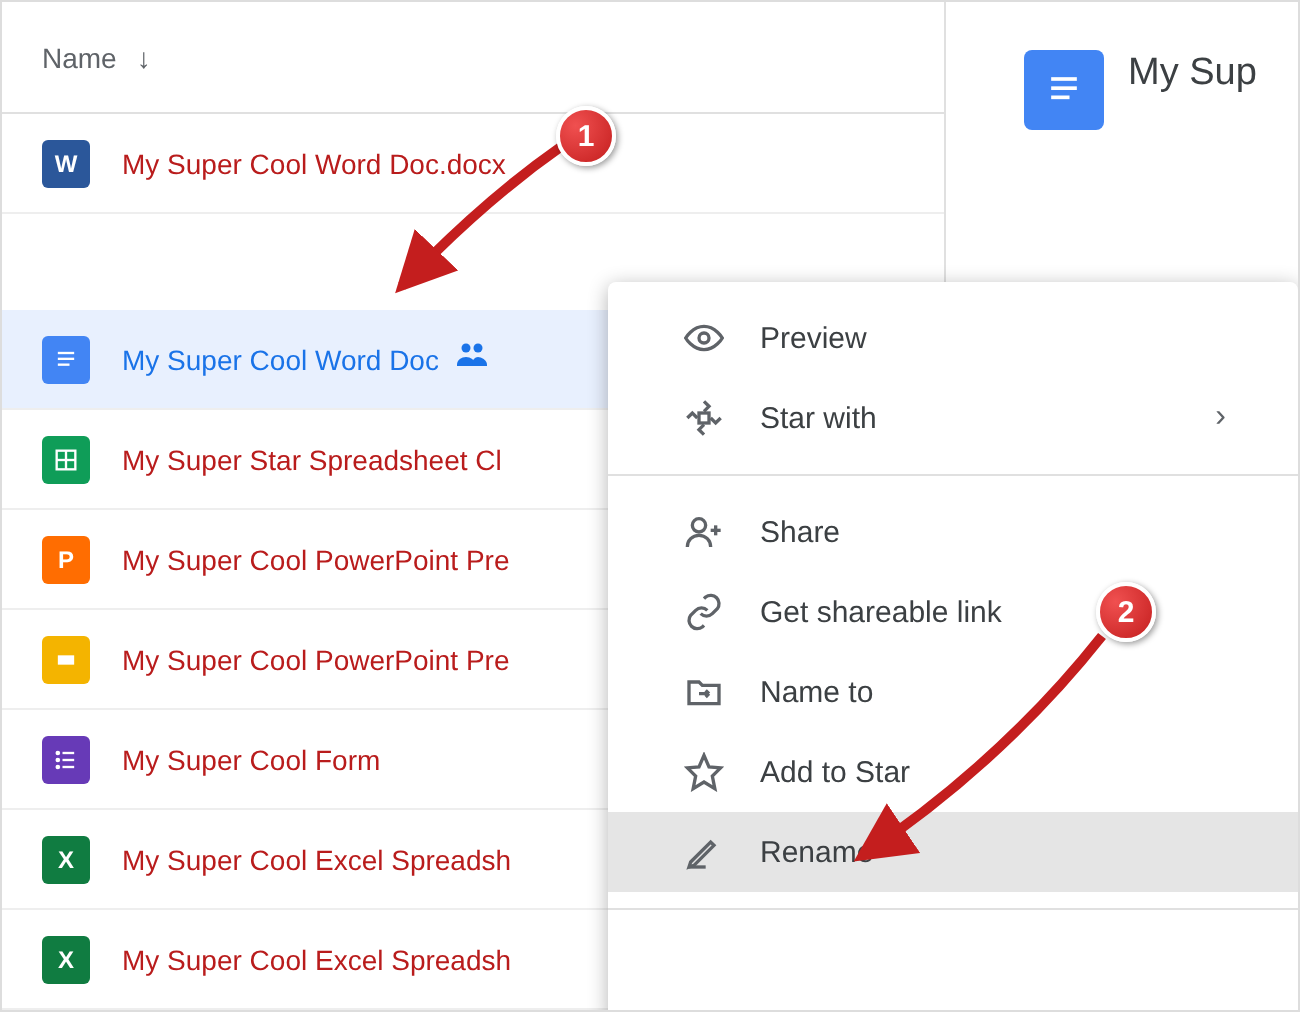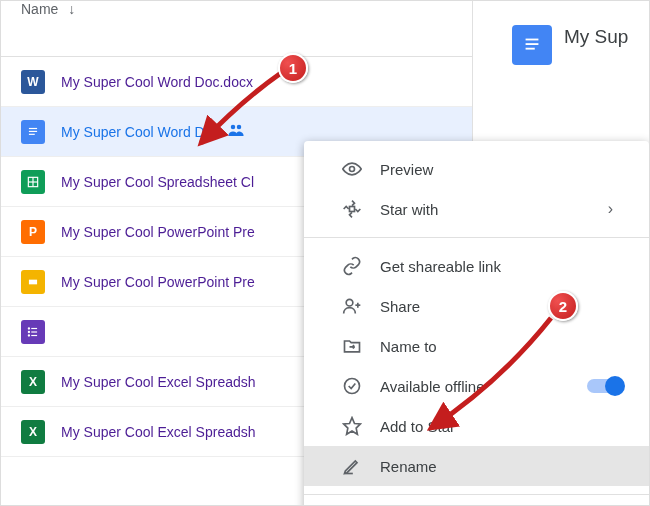--- a/index.html
+++ b/index.html
@@ -1,25 +1,25 @@
 <!DOCTYPE html>
 <html><head>
 <meta charset="utf-8">
 <style>
   * { box-sizing: border-box; margin: 0; padding: 0; font-family: Arial, Helvetica, sans-serif; }
   body { width: 650px; height: 506px; background: #fff; position: relative; overflow: hidden; border: 1px solid #ddd; }
   .left-pane { position: absolute; left: 0; top: 0; width: 472px; height: 506px; border-right: 1px solid #e0e0e0; }
-  .header-row { height: 56px; display: flex; align-items: flex-start; padding: 0 20px; border-bottom: 1px solid #e0e0e0; }
+  .header-row { height: 56px; display: flex; align-items: center; padding: 0 20px; border-bottom: 1px solid #e0e0e0; }
   .header-label { font-size: 14px; color: #5f6368; font-weight: 500; }
   .sort-arrow { margin-left: 10px; color: #5f6368; font-size: 14px; }
   .file-row { height: 50px; display: flex; align-items: center; padding: 0 20px; border-bottom: 1px solid #eee; cursor: pointer; }
-  .file-row.selected { background: #e8f0fe; }
+  .file-row.selected { background: #e8f0fe; margin-top: 48px; }
   .file-row.selected .file-name { color: #1a73e8; }
   .file-icon { width: 24px; height: 24px; border-radius: 3px; display: flex; align-items: center; justify-content: center; margin-right: 16px; flex-shrink:0; }
-  .file-name { font-size: 14px; color: #4c1d95; white-space: nowrap; overflow: hidden; }
+  .file-name { font-size: 14px; color: #b91c1c; white-space: nowrap; overflow: hidden; }
   .shared-icon { margin-left: 8px; color: #1a73e8; flex-shrink:0; }
   .right-pane { position: absolute; left: 511px; top: 0; width: 160px; padding: 24px 0 0 0; display: flex; align-items: flex-start; }
   .big-doc-icon { width: 40px; height: 40px; background: #4285f4; border-radius: 4px; display: flex; align-items: center; justify-content: center; margin-right: 12px; flex-shrink:0; }
   .big-title { font-size: 19px; color: #3c4043; line-height: 1.3; }
   .ctx-menu { position: absolute; left: 303px; top: 140px; width: 345px; background: #fff; box-shadow: 0 2px 10px rgba(0,0,0,0.3); border-radius: 4px; padding: 8px 0; z-index:50; }
   .ctx-item { height: 40px; display: flex; align-items: center; padding: 0 36px; cursor: pointer; }
   .ctx-item.hover { background: #e5e5e5; }
   .ctx-icon { width: 24px; height: 24px; display:flex; align-items:center; justify-content:center; margin-right: 16px; color: #5f6368; flex-shrink:0; }
   .ctx-label { font-size: 15px; color: #3c4043; flex: 1; }
   .ctx-sep { height: 1px; background: #e0e0e0; margin: 8px 0; }
@@ -68,21 +68,21 @@
     </span>
   </div>
   <div class="file-row">
     <div class="file-icon s-icon">
       <svg width="14" height="14" viewBox="0 0 24 24">
           <rect x="4" y="4" width="16" height="16" fill="none" stroke="#fff" stroke-width="2"></rect>
           <line x1="4" y1="12" x2="20" y2="12" stroke="#fff" stroke-width="2"></line>
           <line x1="12" y1="4" x2="12" y2="20" stroke="#fff" stroke-width="2"></line>
         </svg>
     </div>
-    <span class="file-name">My Super Cool Spreadsheet Cl</span>
+    <span class="file-name">My Super Star Spreadsheet Cl</span>
   </div>
   <div class="file-row">
     <div class="file-icon p-icon" style="color:#fff;font-weight:bold;font-size:12px;">P</div>
     <span class="file-name">My Super Cool PowerPoint Pre</span>
   </div>
   <div class="file-row">
     <div class="file-icon sl-icon">
       <svg width="14" height="14" viewBox="0 0 24 24">
           <rect x="5" y="8" width="14" height="8" fill="#fff"></rect>
         </svg>
@@ -93,20 +93,21 @@
     <div class="file-icon f-icon">
       <svg width="14" height="14" viewBox="0 0 24 24">
           <rect x="9" y="5" width="10" height="2" fill="#fff"></rect>
           <rect x="9" y="11" width="10" height="2" fill="#fff"></rect>
           <rect x="9" y="17" width="10" height="2" fill="#fff"></rect>
           <circle cx="5" cy="6" r="2" fill="#fff"></circle>
           <circle cx="5" cy="12" r="2" fill="#fff"></circle>
           <circle cx="5" cy="18" r="2" fill="#fff"></circle>
         </svg>
     </div>
+    <span class="file-name">My Super Cool Form</span>
   </div>
   <div class="file-row">
     <div class="file-icon x-icon">X</div>
     <span class="file-name">My Super Cool Excel Spreadsh</span>
   </div>
   <div class="file-row">
     <div class="file-icon x-icon">X</div>
     <span class="file-name">My Super Cool Excel Spreadsh</span>
   </div>
 </div>
@@ -141,57 +142,45 @@
           <rect x="9" y="9" width="6" height="6"></rect>
         </svg>
     </span>
     <span class="ctx-label">Star with</span>
     <span class="chevron-r">›</span>
   </div>
   <div class="ctx-sep"></div>
   <div class="ctx-item">
     <span class="ctx-icon">
       <svg width="20" height="20" viewBox="0 0 24 24" fill="none" stroke="#5f6368" stroke-width="2">
-          <path d="M10 13a5 5 0 0 0 7 0l3-3a5 5 0 0 0-7-7l-1 1"></path>
-          <path d="M14 11a5 5 0 0 0-7 0l-3 3a5 5 0 0 0 7 7l1-1"></path>
-        </svg>
-    </span>
-    <span class="ctx-label">Get shareable link</span>
-  </div>
-  <div class="ctx-item">
-    <span class="ctx-icon">
-      <svg width="20" height="20" viewBox="0 0 24 24" fill="none" stroke="#5f6368" stroke-width="2">
           <circle cx="9" cy="8" r="4"></circle>
           <path d="M2 21c0-4 3-7 7-7s7 3 7 7"></path>
           <line x1="19" y1="8" x2="19" y2="14"></line>
           <line x1="16" y1="11" x2="22" y2="11"></line>
         </svg>
     </span>
     <span class="ctx-label">Share</span>
   </div>
   <div class="ctx-item">
     <span class="ctx-icon">
       <svg width="20" height="20" viewBox="0 0 24 24" fill="none" stroke="#5f6368" stroke-width="2">
+          <path d="M10 13a5 5 0 0 0 7 0l3-3a5 5 0 0 0-7-7l-1 1"></path>
+          <path d="M14 11a5 5 0 0 0-7 0l-3 3a5 5 0 0 0 7 7l1-1"></path>
+        </svg>
+    </span>
+    <span class="ctx-label">Get shareable link</span>
+  </div>
+  <div class="ctx-item">
+    <span class="ctx-icon">
+      <svg width="20" height="20" viewBox="0 0 24 24" fill="none" stroke="#5f6368" stroke-width="2">
           <path d="M3 6h6l2 2h10v11H3z"></path>
           <path d="M9 13h6m0 0l-2-2m2 2l-2 2"></path>
         </svg>
     </span>
     <span class="ctx-label">Name to</span>
-  </div>
-  <div class="ctx-item">
-    <span class="ctx-icon">
-      <svg width="20" height="20" viewBox="0 0 24 24" fill="none" stroke="#5f6368" stroke-width="2">
-          <circle cx="12" cy="12" r="9"></circle>
-          <path d="M8 12l3 3 5-6"></path>
-        </svg>
-    </span>
-    <span class="ctx-label">Available offline</span>
-    <div class="toggle">
-        <div class="knob"></div>
-      </div>
   </div>
   <div class="ctx-item">
     <span class="ctx-icon">
       <svg width="20" height="20" viewBox="0 0 24 24" fill="none" stroke="#5f6368" stroke-width="2">
           <polygon points="12 2 15 9 22 9.5 17 14.5 18.5 22 12 18 5.5 22 7 14.5 2 9.5 9 9"></polygon>
         </svg>
     </span>
     <span class="ctx-label">Add to Star</span>
   </div>
   <div class="ctx-item hover">

